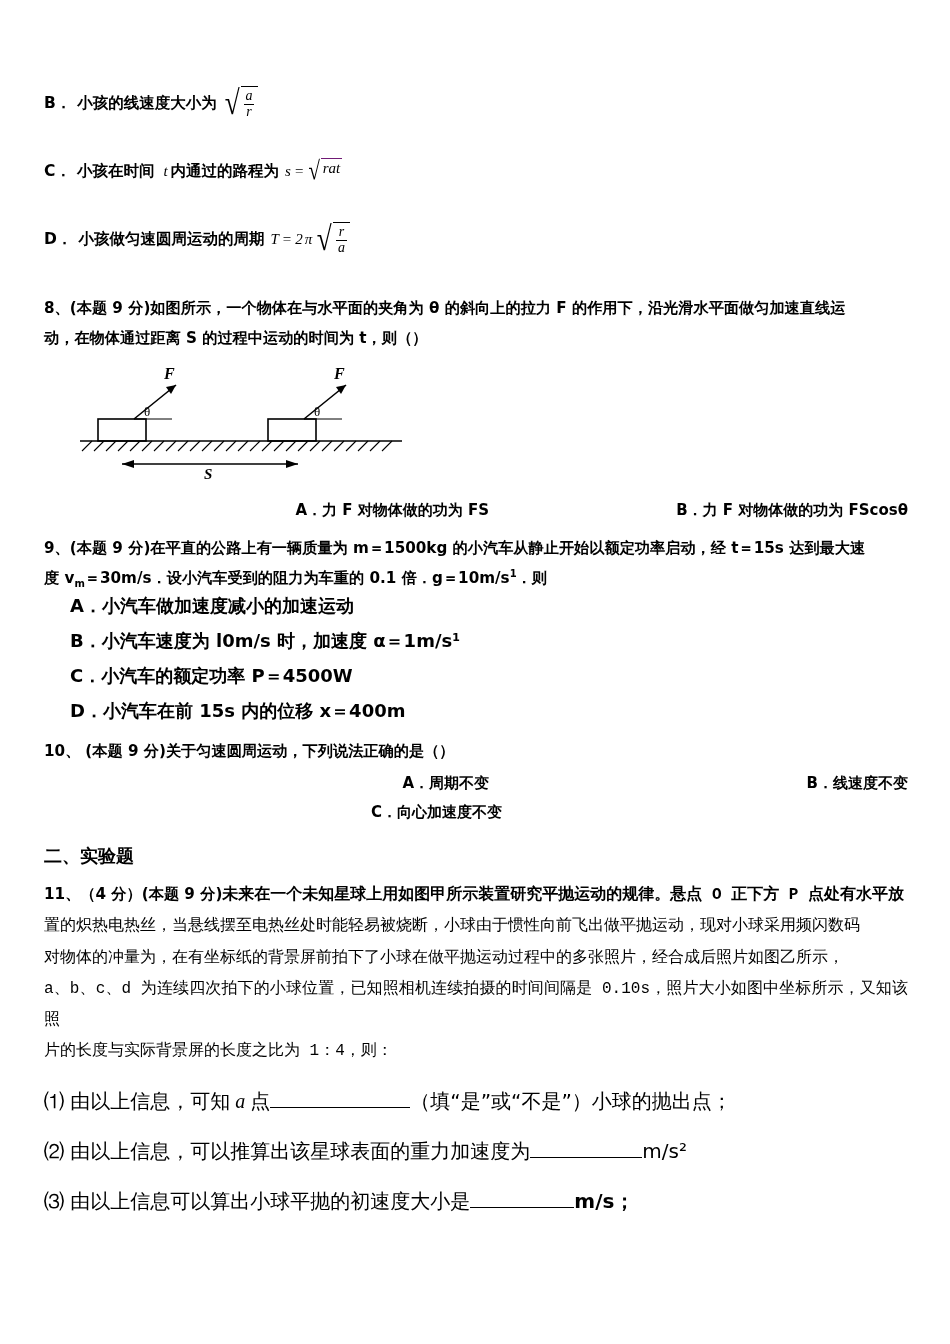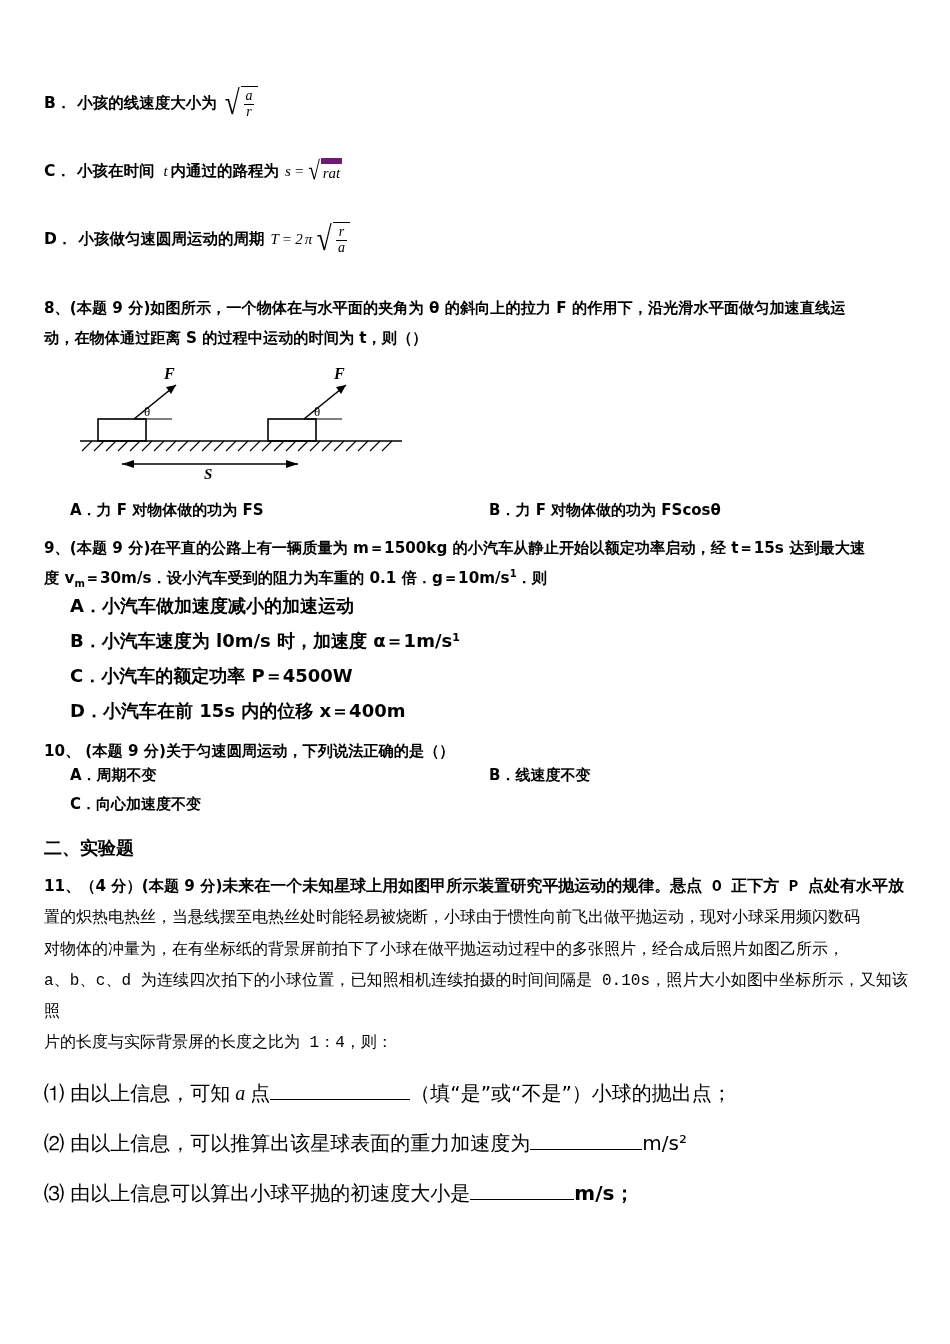--- a/index.html
+++ b/index.html
@@ -41,20 +41,21 @@
   }
   .q-text-normal {
     font-family: Liberation Mono, monospace;
     font-size: 16px;
     line-height: 1.95;
     text-align: justify;
   }
   .choice-row {
     display: flex;
     margin: 0 0 10px 0;
+    text-align: right;
   }
   .choice-col {
     width: 50%;
     font-family: "DejaVu Sans", "Liberation Sans", sans-serif;
     font-weight: bold;
     font-size: 15px;
   }
   .choice-col.indent {
     padding-left: 26px;
   }
@@ -108,21 +109,21 @@
   .frac {
     display: inline-flex;
     flex-direction: column;
     align-items: center;
     line-height: 1.05;
     font-size: 14px;
   }
   .frac .num { padding: 0 2px; }
   .frac .den { border-top: 1px solid #000; padding: 0 2px; }
   .inline-radicand {
-    border-top: 6px solid #701a75;
+    border-top: 1px solid #701a75;
     padding: 1px 2px 0 2px;
   }
   
   .figure {
     margin: 10px 0 14px 28px;
   }
   .exp-title {
     font-family: "DejaVu Sans", "Liberation Sans", sans-serif;
     font-weight: bold;
     font-size: 18px;
@@ -278,21 +279,21 @@
       <div class="choice-single">A．小汽车做加速度减小的加速运动</div>
       <div class="choice-single">B．小汽车速度为 l0m/s 时，加速度 α＝1m/s¹</div>
       <div class="choice-single">C．小汽车的额定功率 P＝4500W</div>
       <div class="choice-single">D．小汽车在前 15s 内的位移 x＝400m</div>
     </div>
 
     <div class="q-block">
       <div class="q-text">
         <span>10、</span><span style="margin-left:5px;">(本题 9 分)关于匀速圆周运动，下列说法正确的是（）</span>
       </div>
-      <div class="choice-row" style="">
+      <div class="choice-row" style="margin-top:8px;">
         <div class="choice-col indent">A．周期不变</div>
         <div class="choice-col">B．线速度不变</div>
       </div>
       <div class="choice-row">
         <div class="choice-col indent">C．向心加速度不变</div>
       </div>
     </div>
 
     <div class="exp-title">二、实验题</div>
 

